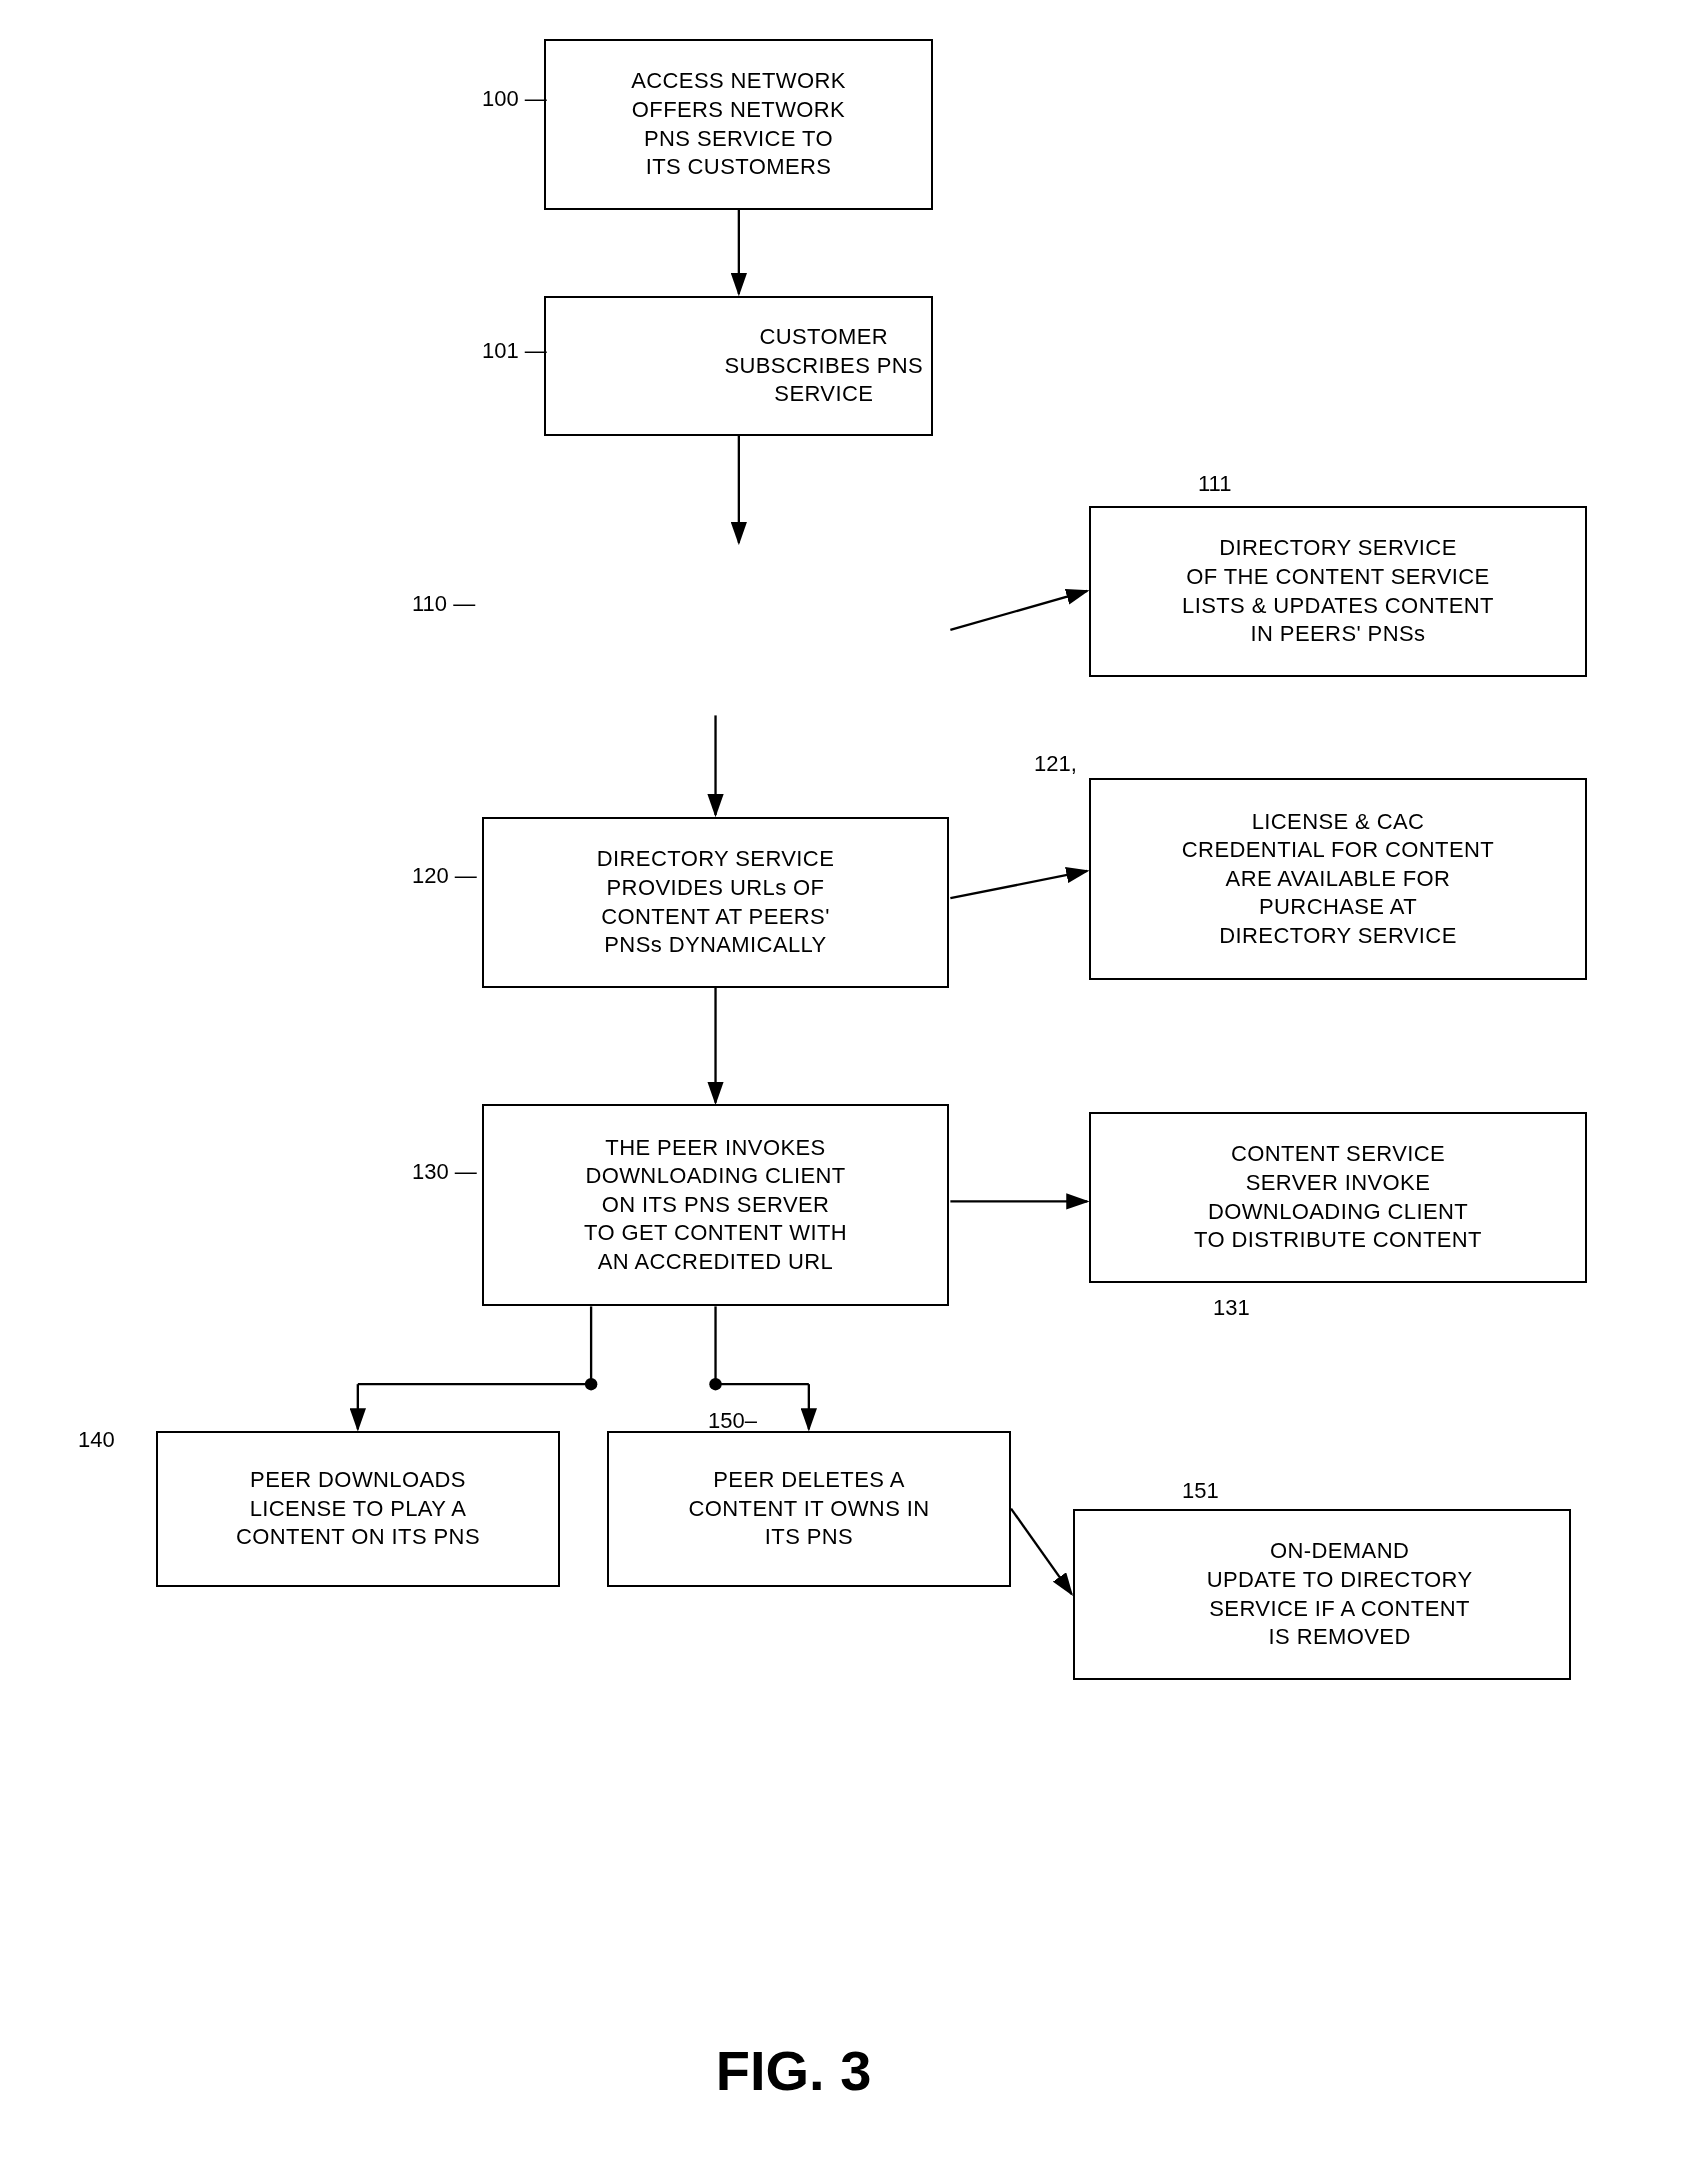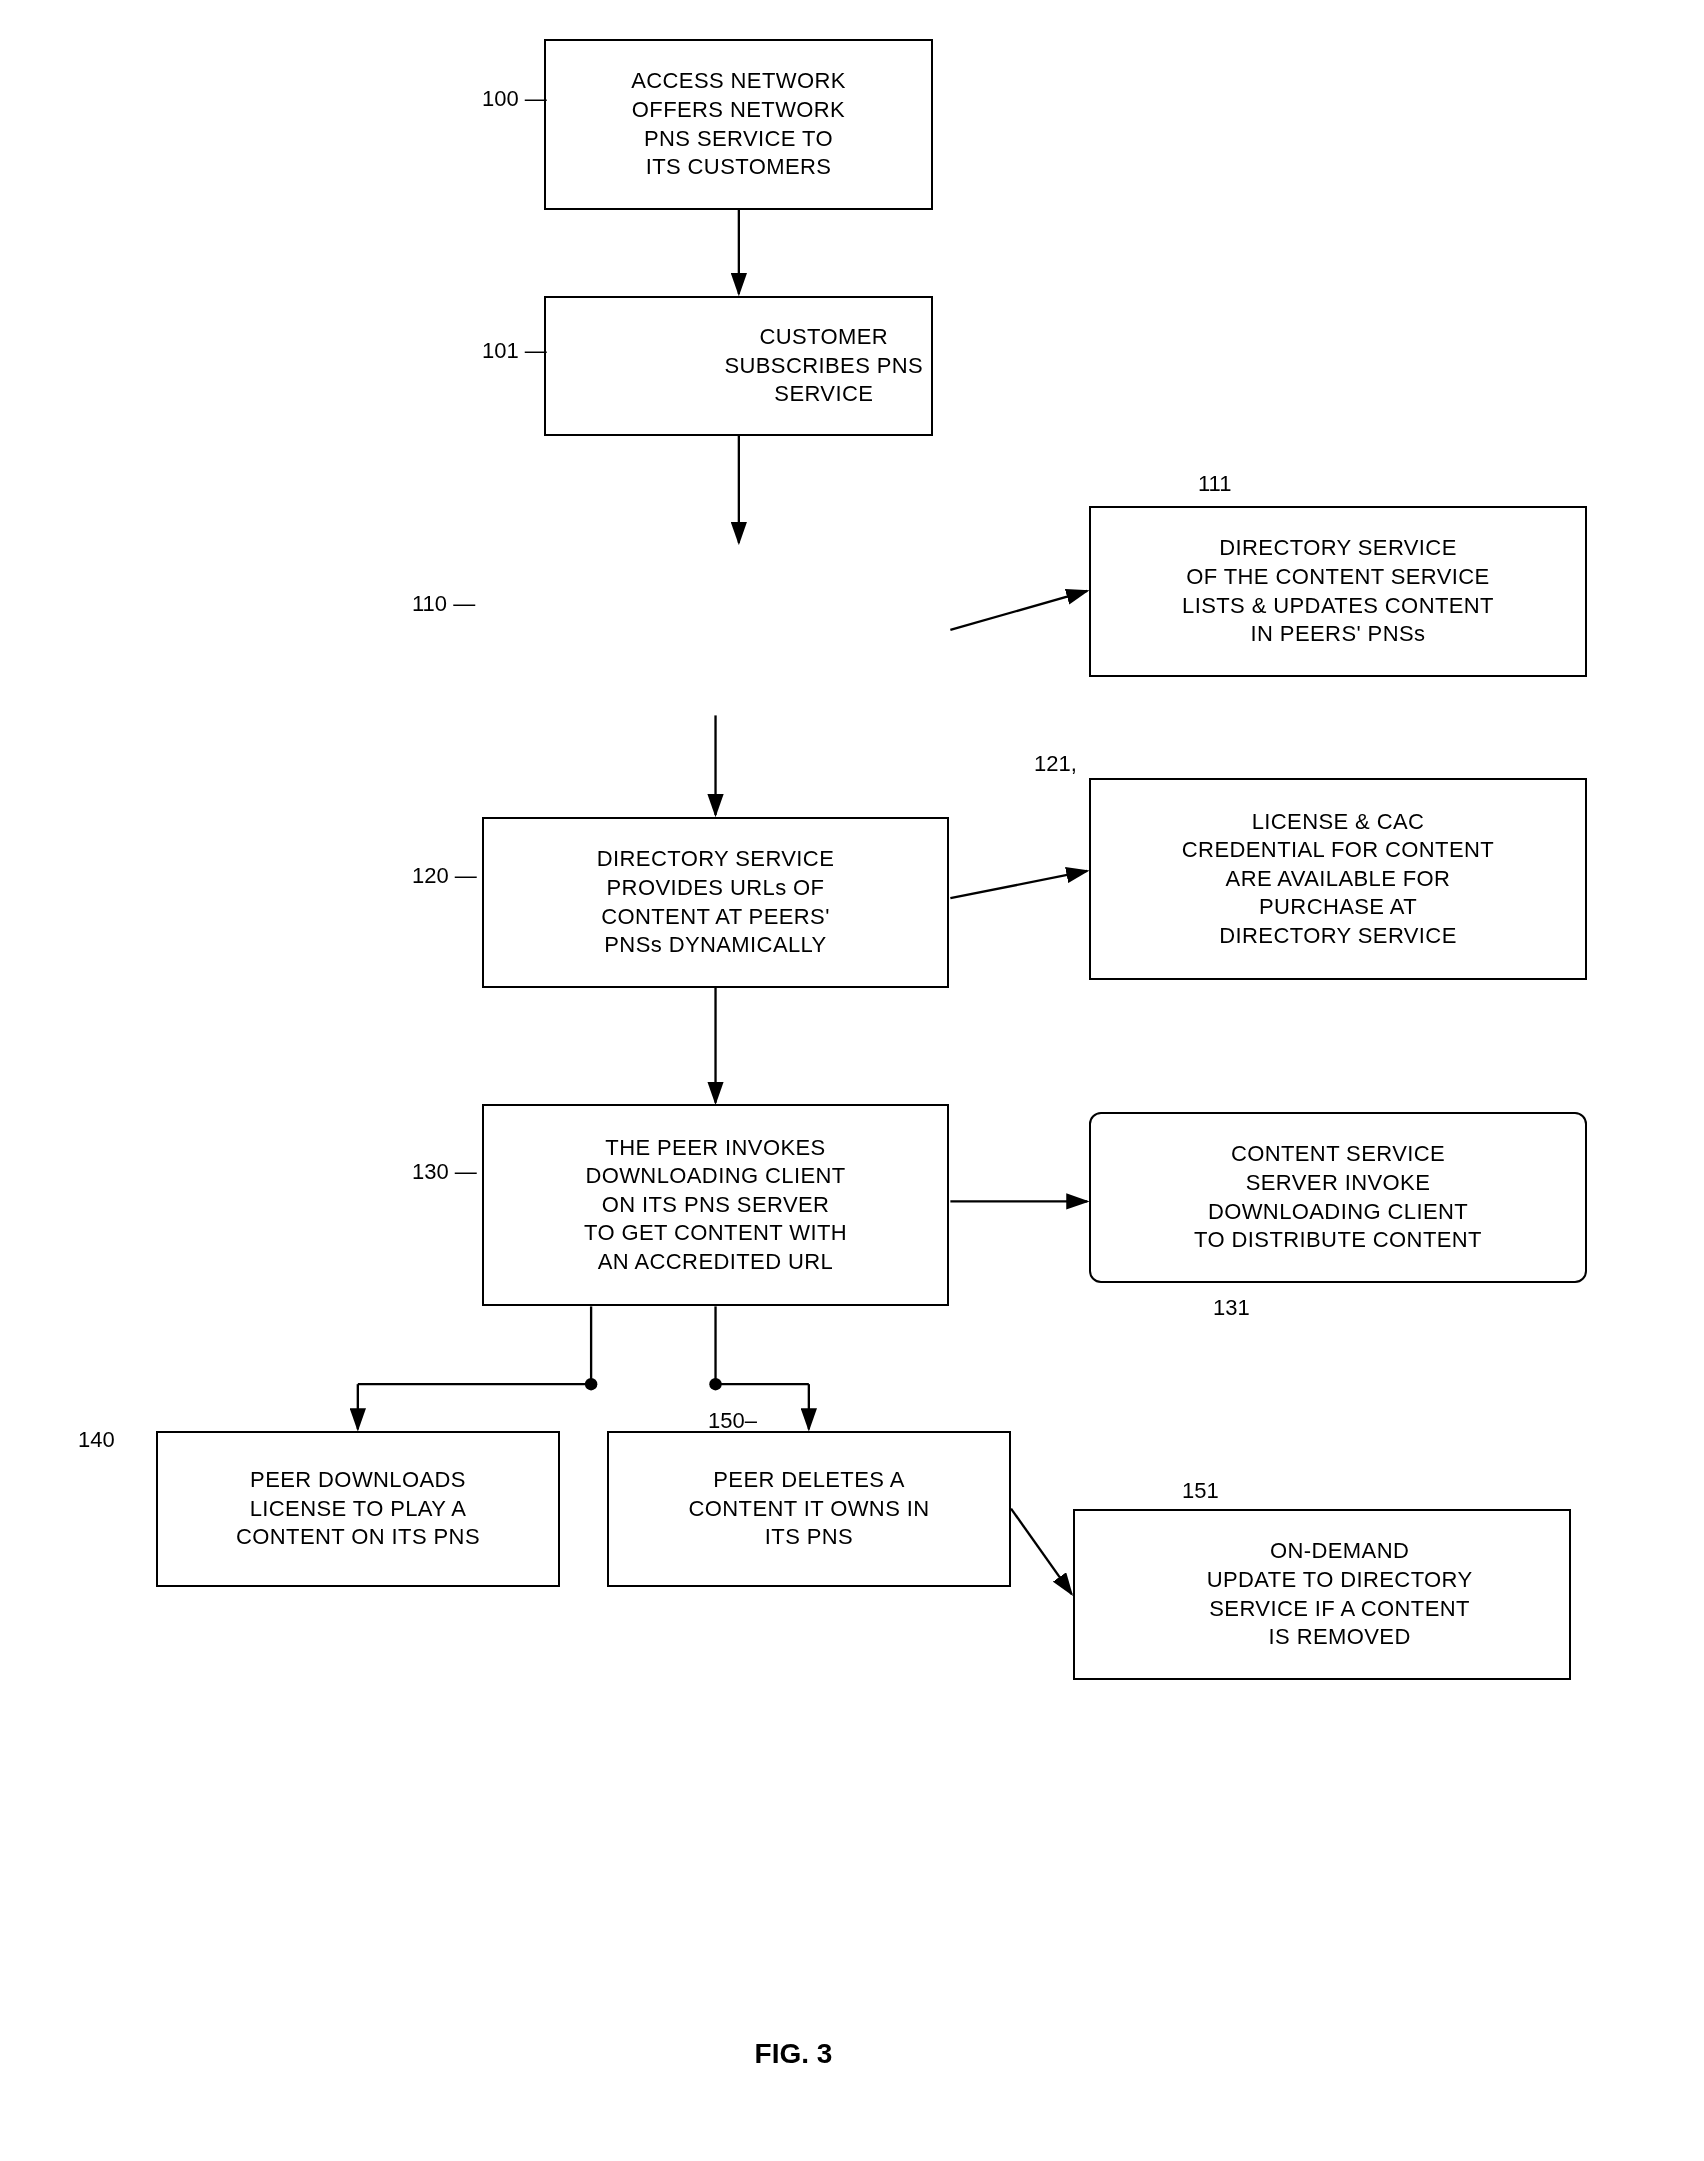--- a/index.html
+++ b/index.html
@@ -44,21 +44,21 @@
     .svg-overlay {
       position: absolute;
       top: 0; left: 0;
       width: 1704px;
       height: 2161px;
       pointer-events: none;
     }
 
     .fig-label {
       position: absolute;
-      font-size: 28px;
+      font-size: 56px;
       font-weight: bold;
       text-align: center;
     }
   </style>
 </head>
 <body>
 
 <div class="diagram-container">
 
   <svg class="svg-overlay" viewBox="0 0 2191 2779" width="1704" height="2161">
@@ -156,21 +156,21 @@
     <span style="white-space:pre-line;">THE PEER INVOKES
 DOWNLOADING CLIENT
 ON ITS PNS SERVER
 TO GET CONTENT WITH
 AN ACCREDITED URL</span>
   </div>
   <div class="label" style="left:412px; top:1159px;">
     <span>130</span> —
   </div>
 
-  <div class="box" style="left:1089px; top:1112px; width:498px; height:171px;border-radius:12px;">
+  <div class="box" style="left:1089px; top:1112px; width:498px; height:171px;">
     <span style="white-space:pre-line;">CONTENT SERVICE
 SERVER INVOKE
 DOWNLOADING CLIENT
 TO DISTRIBUTE CONTENT</span>
   </div>
   <div class="label" style="left:1213px; top:1295px;">
     <span>131</span>
   </div>
 
   <div class="box" style="left:156px; top:1431px; width:404px; height:156px;">

